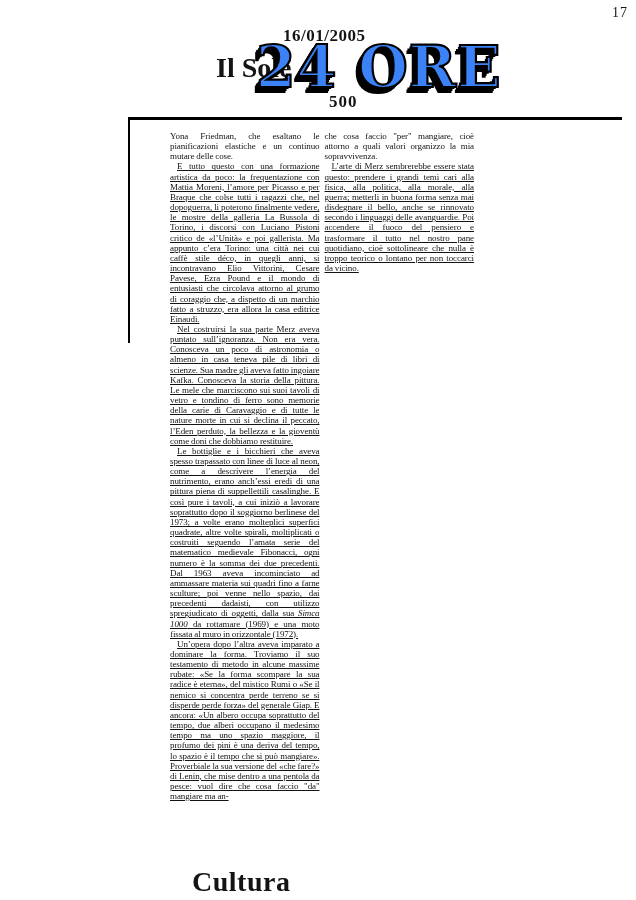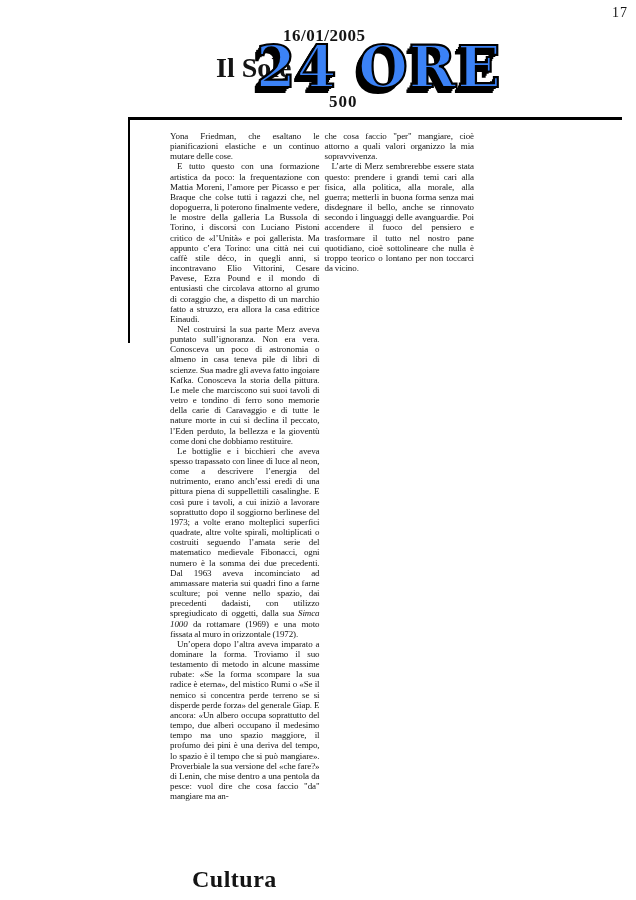--- a/index.html
+++ b/index.html
@@ -43,31 +43,31 @@
   }
   .article {
     position:absolute; top:131px; left:170px; width:304px;
     display:flex; gap:5px;
   }
   .col { width:150px; text-align:justify; }
   .para {
     margin:0; font-size:9px; line-height:10.15px;
     letter-spacing:-0.1px; word-spacing:-0.2px;
   }
-  .para.indent { text-indent:7px; }
+  .para.indent { text-indent:7px;text-decoration:underline; }
   .para.note {
     font-family:"Liberation Sans", sans-serif;
     font-weight:bold; font-size:8.6px; line-height:11.2px;
     padding-left:9px; margin-top:8px;
     letter-spacing:-0.15px; text-align:left;
   }
   .italic { font-style:italic; }
   .footer-section {
     position:absolute; top:866px; left:192px;
-    font-size:24px; font-weight:bold; letter-spacing:0.5px;
+    font-size:28px; font-weight:bold; letter-spacing:0.5px;
   }
   .footer-sourcepage {
     position:absolute; top:868px; left:522px;
     font-size:22px; font-weight:bold;
   }
 </style>
 </head>
 <body>
 
 <div class="page">

